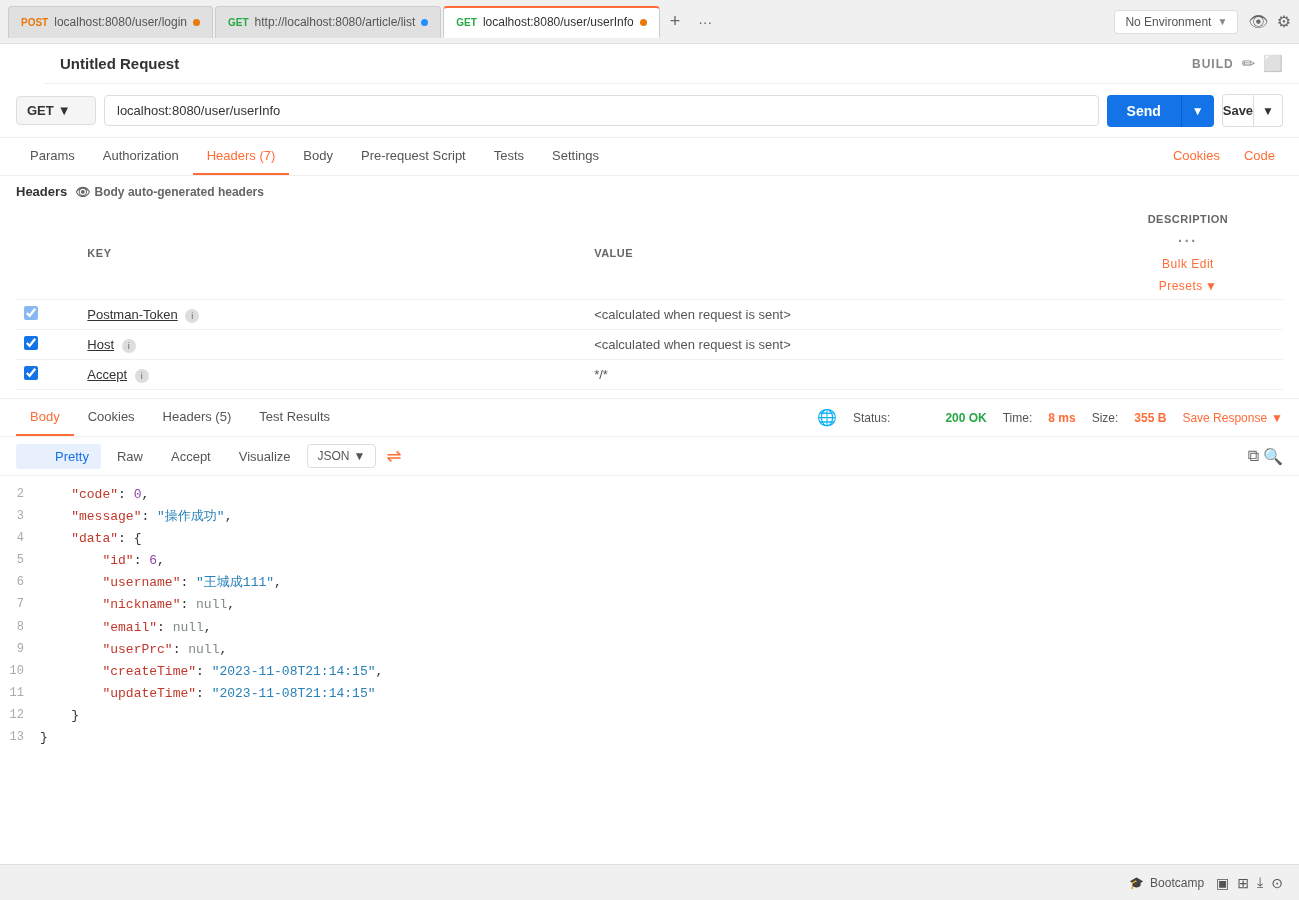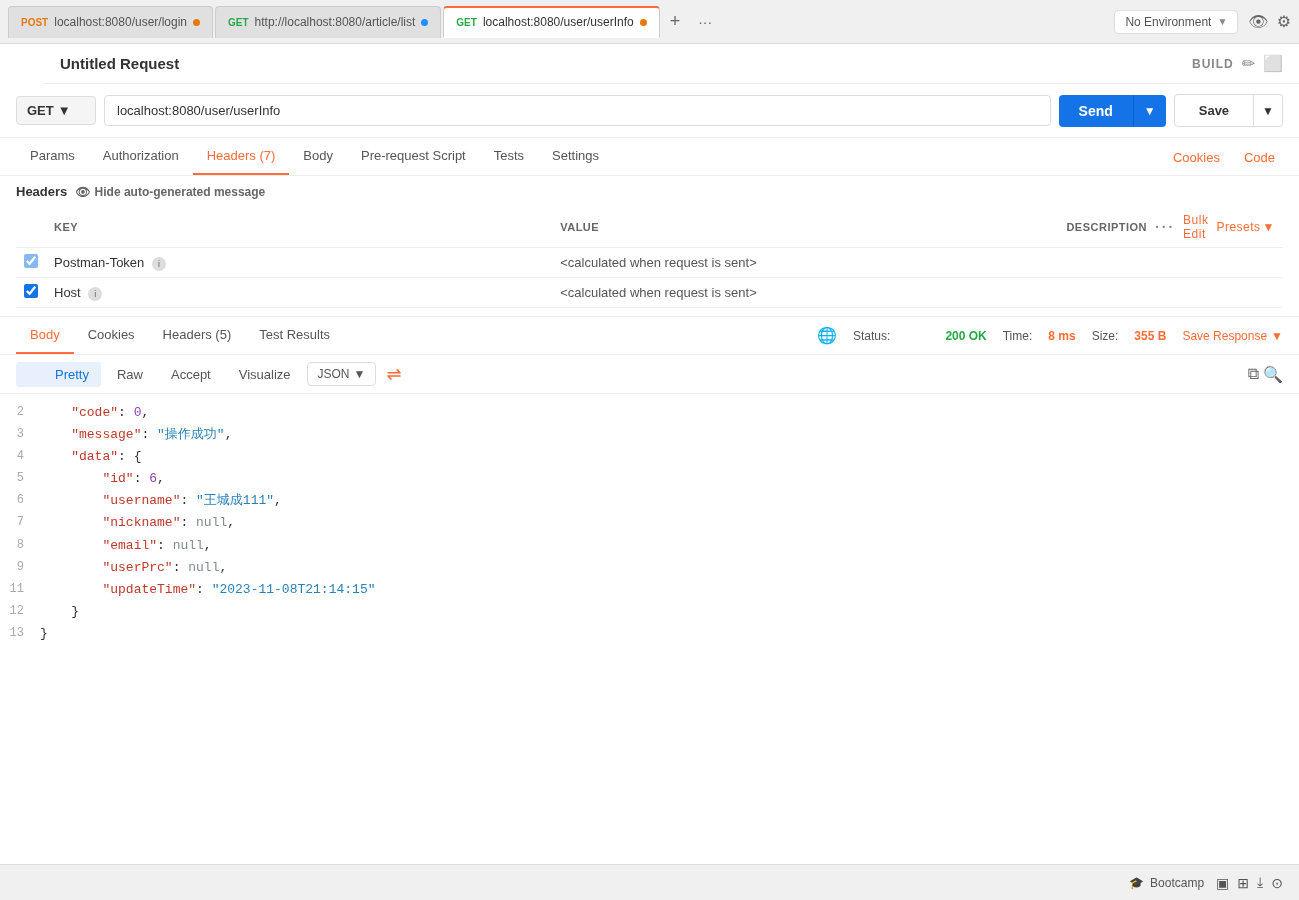--- a/index.html
+++ b/index.html
@@ -48,29 +48,29 @@
     .url-input {
       flex: 1; border: 1px solid #ddd; border-radius: 4px; padding: 7px 12px; font-size: 13px; color: #333; outline: none; background: #fff;
     }
     .send-btn {
       background: #1473e6; color: #fff; border: none; border-radius: 4px 0 0 4px; padding: 8px 20px; font-size: 14px; font-weight: 600; cursor: pointer;
     }
     .send-arrow {
       background: #1473e6; color: #fff; border: none; border-left: 1px solid #0d5fc7; border-radius: 0 4px 4px 0; padding: 8px 10px; font-size: 12px; cursor: pointer;
     }
     .save-btn {
-      background: #fff; color: #333; border: 1px solid #ddd; border-radius: 4px 0 0 4px; padding: 8px 24px; font-size: 13px; font-weight: 600; cursor: pointer;
+      background: #fff; color: #333; border: 1px solid #ddd; border-radius: 4px 0 0 4px; padding: 8px 0; font-size: 13px; font-weight: 600; cursor: pointer;
     }
     .save-arrow {
       background: #fff; color: #333; border: 1px solid #ddd; border-left: none; border-radius: 0 4px 4px 0; padding: 8px 8px; font-size: 12px; cursor: pointer;
     }
 
     
     .req-tabs {
-      display: flex; align-items: flex-end; border-bottom: 1px solid #eee; padding: 0 16px; gap: 0;
+      display: flex; align-items: flex-start; border-bottom: 1px solid #eee; padding: 0 16px; gap: 0;
     }
     .req-tab {
       padding: 10px 14px; cursor: pointer; font-size: 13px; color: #555; border-bottom: 2px solid transparent; white-space: nowrap;
     }
     .req-tab.active { color: #ff6c37; border-bottom: 2px solid #ff6c37; font-weight: 500; }
     .req-tab-spacer { flex: 1; }
     .req-tab-link { color: #ff6c37; cursor: pointer; font-size: 13px; padding: 10px 8px; }
 
     
     .headers-section { padding: 8px 16px; }
@@ -80,27 +80,27 @@
     
     .headers-table { width: 100%; border-collapse: collapse; }
     .headers-table th {
       text-align: left; font-size: 11px; font-weight: 700; color: #666; padding: 6px 8px; border-bottom: 1px solid #eee; letter-spacing: 0.5px;
     }
     .headers-table td { padding: 6px 8px; border-bottom: 1px solid #f0f0f0; font-size: 13px; vertical-align: middle; }
     .headers-table .key-col { width: 40%; }
     .headers-table .val-col { width: 40%; }
     .headers-table .desc-col { width: 15%; }
     .headers-table .check-col { width: 30px; }
-    .th-actions { display: flex; align-items: center; gap: 8px; }
+    .th-actions { display: flex; align-items: center; gap: 8px; flex-direction: column; }
     .bulk-edit { color: #ff6c37; cursor: pointer; font-size: 12px; font-weight: 500; }
     .presets { color: #ff6c37; cursor: pointer; font-size: 12px; font-weight: 500; display: flex; align-items: center; gap: 2px; }
     .three-dots { color: #888; cursor: pointer; font-size: 14px; letter-spacing: 2px; }
     .checkbox-custom { width: 14px; height: 14px; accent-color: #1473e6; cursor: pointer; }
     .info-icon { display: inline-flex; align-items: center; justify-content: center; width: 14px; height: 14px; border-radius: 50%; background: #ddd; color: #666; font-size: 9px; cursor: pointer; margin-left: 4px; }
-    .key-text { color: #333; }
+    .key-text { color: #333; text-decoration: underline; }
     .val-text { color: #555; }
 
     
     .response-section { border-top: 1px solid #eee; }
     .resp-tabs { display: flex; align-items: center; padding: 0 16px; border-bottom: 1px solid #eee; gap: 0; }
     .resp-tab { padding: 10px 14px; cursor: pointer; font-size: 13px; color: #555; border-bottom: 2px solid transparent; white-space: nowrap; }
     .resp-tab.active { color: #ff6c37; border-bottom: 2px solid #ff6c37; }
     .resp-tab-spacer { flex: 1; }
     .status-info { display: flex; align-items: center; gap: 16px; font-size: 12px; color: #555; }
     .status-ok { color: #28a745; font-weight: 600; margin-left: 39px; }
@@ -209,21 +209,21 @@
   <div class="req-tab-spacer"></div>
   <span class="req-tab-link">Cookies</span>
   <span class="req-tab-link" style="margin-left: 8px;">Code</span>
 </div>
 
 <div class="headers-section">
   <div class="headers-label">
     <span>Headers</span>
     <span class="hide-auto-link">
       <span>👁</span>
-      <span>Hide auto-generated message</span>
+      <span>Body auto-generated headers</span>
     </span>
   </div>
   <table class="headers-table">
     <thead>
       <tr>
         <th class="check-col"></th>
         <th class="key-col">KEY</th>
         <th class="val-col">VALUE</th>
         <th class="desc-col">
           <div class="th-actions">
@@ -241,20 +241,26 @@
         <td><span class="key-text">Postman-Token</span> <span class="info-icon">i</span></td>
         <td><span class="val-text">&lt;calculated when request is sent&gt;</span></td>
         <td></td>
       </tr>
       <tr class="table-row">
         <td><input type="checkbox" class="checkbox-custom" checked="" style=""></td>
         <td><span class="key-text">Host</span> <span class="info-icon">i</span></td>
         <td><span class="val-text">&lt;calculated when request is sent&gt;</span></td>
         <td></td>
       </tr>
+      <tr class="table-row">
+        <td><input type="checkbox" class="checkbox-custom" checked="" style=""></td>
+        <td><span class="key-text">Accept</span> <span class="info-icon">i</span></td>
+        <td><span class="val-text">*/*</span></td>
+        <td></td>
+      </tr>
     </tbody>
   </table>
 </div>
 
 <div class="response-section">
   <div class="resp-tabs">
     <div class="resp-tab active">Body</div>
     <div class="resp-tab">Cookies</div>
     <div class="resp-tab">Headers (5)</div>
     <div class="resp-tab">Test Results</div>
@@ -313,20 +319,24 @@
       </div>
       <div class="json-line">
         <span class="line-num">8</span>
         <span class="line-content"><span class="json-bracket">        </span><span class="json-key">"email"</span><span class="json-bracket">: </span><span class="json-null">null</span><span class="json-bracket">,</span></span>
       </div>
       <div class="json-line">
         <span class="line-num">9</span>
         <span class="line-content"><span class="json-bracket">        </span><span class="json-key">"userPrc"</span><span class="json-bracket">: </span><span class="json-null">null</span><span class="json-bracket">,</span></span>
       </div>
       <div class="json-line">
+        <span class="line-num">10</span>
+        <span class="line-content"><span class="json-bracket">        </span><span class="json-key">"createTime"</span><span class="json-bracket">: </span><span class="json-string">"2023-11-08T21:14:15"</span><span class="json-bracket">,</span></span>
+      </div>
+      <div class="json-line">
         <span class="line-num">11</span>
         <span class="line-content"><span class="json-bracket">        </span><span class="json-key">"updateTime"</span><span class="json-bracket">: </span><span class="json-string">"2023-11-08T21:14:15"</span></span>
       </div>
       <div class="json-line">
         <span class="line-num">12</span>
         <span class="line-content"><span class="json-bracket">    }</span></span>
       </div>
       <div class="json-line">
         <span class="line-num">13</span>
         <span class="line-content"><span class="json-bracket">}</span></span>

